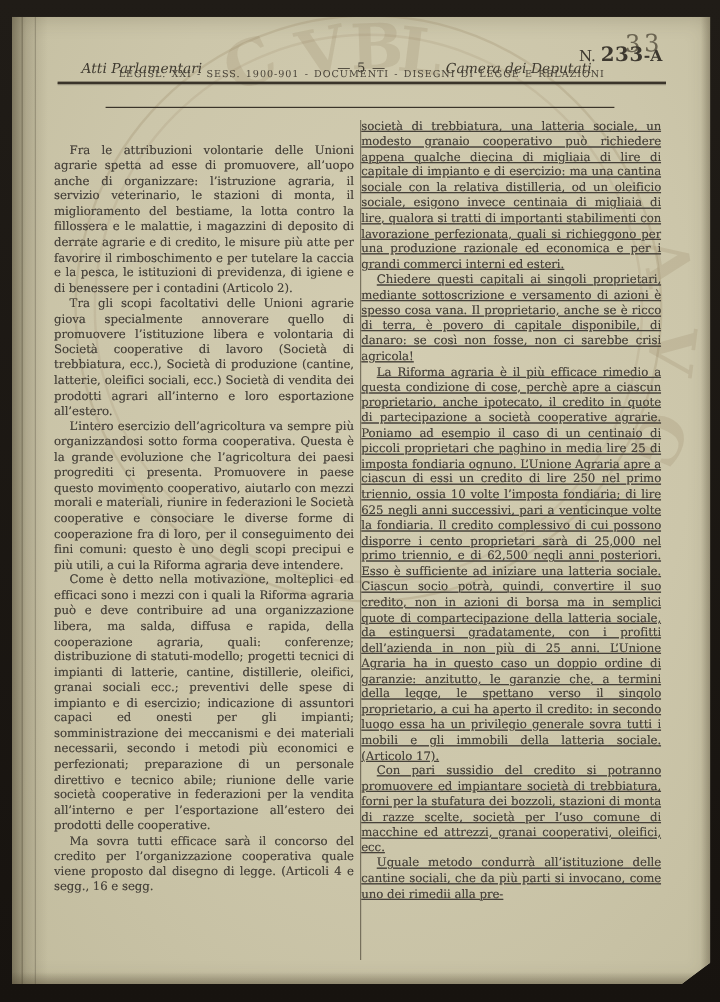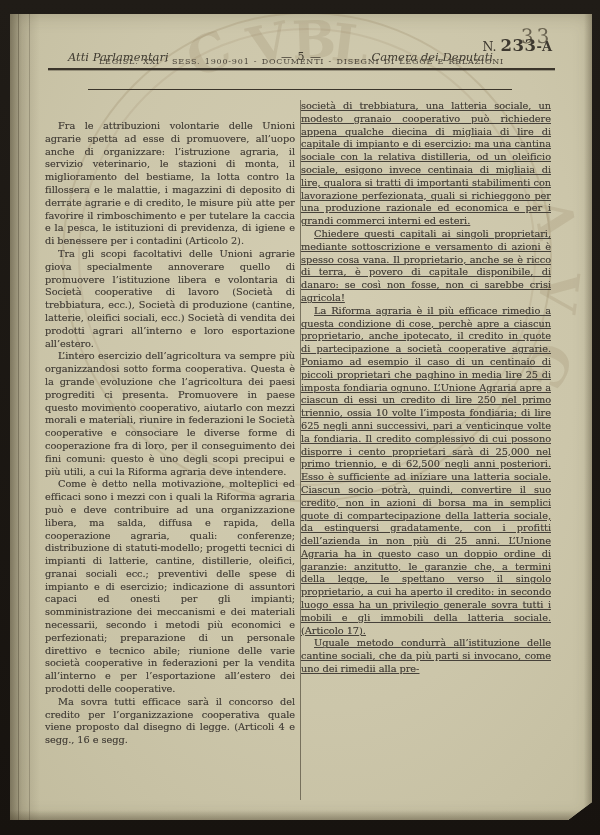--- a/index.html
+++ b/index.html
@@ -111,20 +111,21 @@
           <p>Tra gli scopi facoltativi delle Unioni agrarie giova specialmente annoverare quello di promuovere l’istituzione libera e volontaria di Società cooperative di lavoro (Società di trebbiatura, ecc.), Società di produzione (cantine, latterie, oleifici sociali, ecc.) Società di vendita dei prodotti agrari all’interno e loro esportazione all’estero.</p>
           <p>L’intero esercizio dell’agricoltura va sempre più organizzandosi sotto forma cooperativa. Questa è la grande evoluzione che l’agricoltura dei paesi progrediti ci presenta. Promuovere in paese questo movimento cooperativo, aiutarlo con mezzi morali e materiali, riunire in federazioni le Società cooperative e consociare le diverse forme di cooperazione fra di loro, per il conseguimento dei fini comuni: questo è uno degli scopi precipui e più utili, a cui la Riforma agraria deve intendere.</p>
           <p>Come è detto nella motivazione, molteplici ed efficaci sono i mezzi con i quali la Riforma agraria può e deve contribuire ad una organizzazione libera, ma salda, diffusa e rapida, della cooperazione agraria, quali: conferenze; distribuzione di statuti-modello; progetti tecnici di impianti di latterie, cantine, distillerie, oleifici, granai sociali ecc.; preventivi delle spese di impianto e di esercizio; indicazione di assuntori capaci ed onesti per gli impianti; somministrazione dei meccanismi e dei materiali necessarii, secondo i metodi più economici e perfezionati; preparazione di un personale direttivo e tecnico abile; riunione delle varie società cooperative in federazioni per la vendita all’interno e per l’esportazione all’estero dei prodotti delle cooperative.</p>
           <p>Ma sovra tutti efficace sarà il concorso del credito per l’organizzazione cooperativa quale viene proposto dal disegno di legge. (Articoli 4 e segg., 16 e segg.</p>
         </div>
       <div class="divider"></div>
       <div class="col right">
           <p class="no-indent">società di trebbiatura, una latteria sociale, un modesto granaio cooperativo può richiedere appena qualche diecina di migliaia di lire di capitale di impianto e di esercizio: ma una cantina sociale con la relativa distilleria, od un oleificio sociale, esigono invece centinaia di migliaia di lire, qualora si tratti di importanti stabilimenti con lavorazione perfezionata, quali si richieggono per una produzione razionale ed economica e per i grandi commerci interni ed esteri.</p>
           <p>Chiedere questi capitali ai singoli proprietari, mediante sottoscrizione e versamento di azioni è spesso cosa vana. Il proprietario, anche se è ricco di terra, è povero di capitale disponibile, di danaro: se così non fosse, non ci sarebbe crisi agricola!</p>
           <p>La Riforma agraria è il più efficace rimedio a questa condizione di cose, perchè apre a ciascun proprietario, anche ipotecato, il credito in quote di partecipazione a società cooperative agrarie. Poniamo ad esempio il caso di un centinaio di piccoli proprietari che paghino in media lire 25 di imposta fondiaria ognuno. L’Unione Agraria apre a ciascun di essi un credito di lire 250 nel primo triennio, ossia 10 volte l’imposta fondiaria; di lire 625 negli anni successivi, pari a venticinque volte la fondiaria. Il credito complessivo di cui possono disporre i cento proprietari sarà di 25,000 nel primo triennio, e di 62,500 negli anni posteriori. Esso è sufficiente ad iniziare una latteria sociale. Ciascun socio potrà, quindi, convertire il suo credito, non in azioni di borsa ma in semplici quote di compartecipazione della latteria sociale, da estinguersi gradatamente, con i profitti dell’azienda in non più di 25 anni. L’Unione Agraria ha in questo caso un doppio ordine di garanzie: anzitutto, le garanzie che, a termini della legge, le spettano verso il singolo proprietario, a cui ha aperto il credito: in secondo luogo essa ha un privilegio generale sovra tutti i mobili e gli immobili della latteria sociale. (Articolo 17).</p>
+          <p>Con pari sussidio del credito si potranno promuovere ed impiantare società di trebbiatura, forni per la stufatura dei bozzoli, stazioni di monta di razze scelte, società per l’uso comune di macchine ed attrezzi, granai cooperativi, oleifici, ecc.</p>
           <p>Uguale metodo condurrà all’istituzione delle cantine sociali, che da più parti si invocano, come uno dei rimedii alla pre-</p>
         </div>
     </div>
 
     <div class="edge-bottom"></div>
     <div class="edge-right"></div>
   </div>
 </div>
 
 </body></html>

